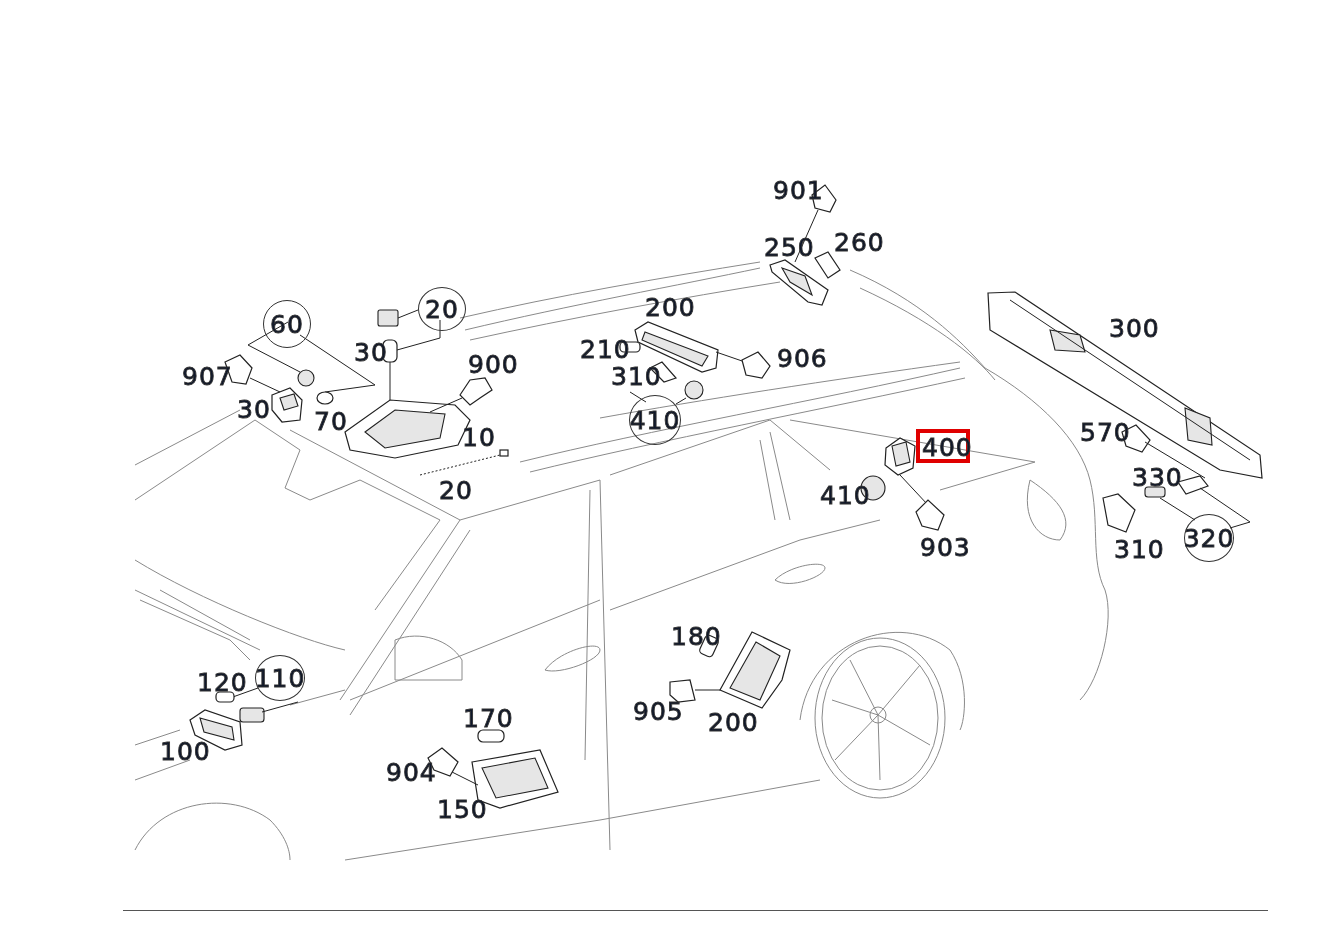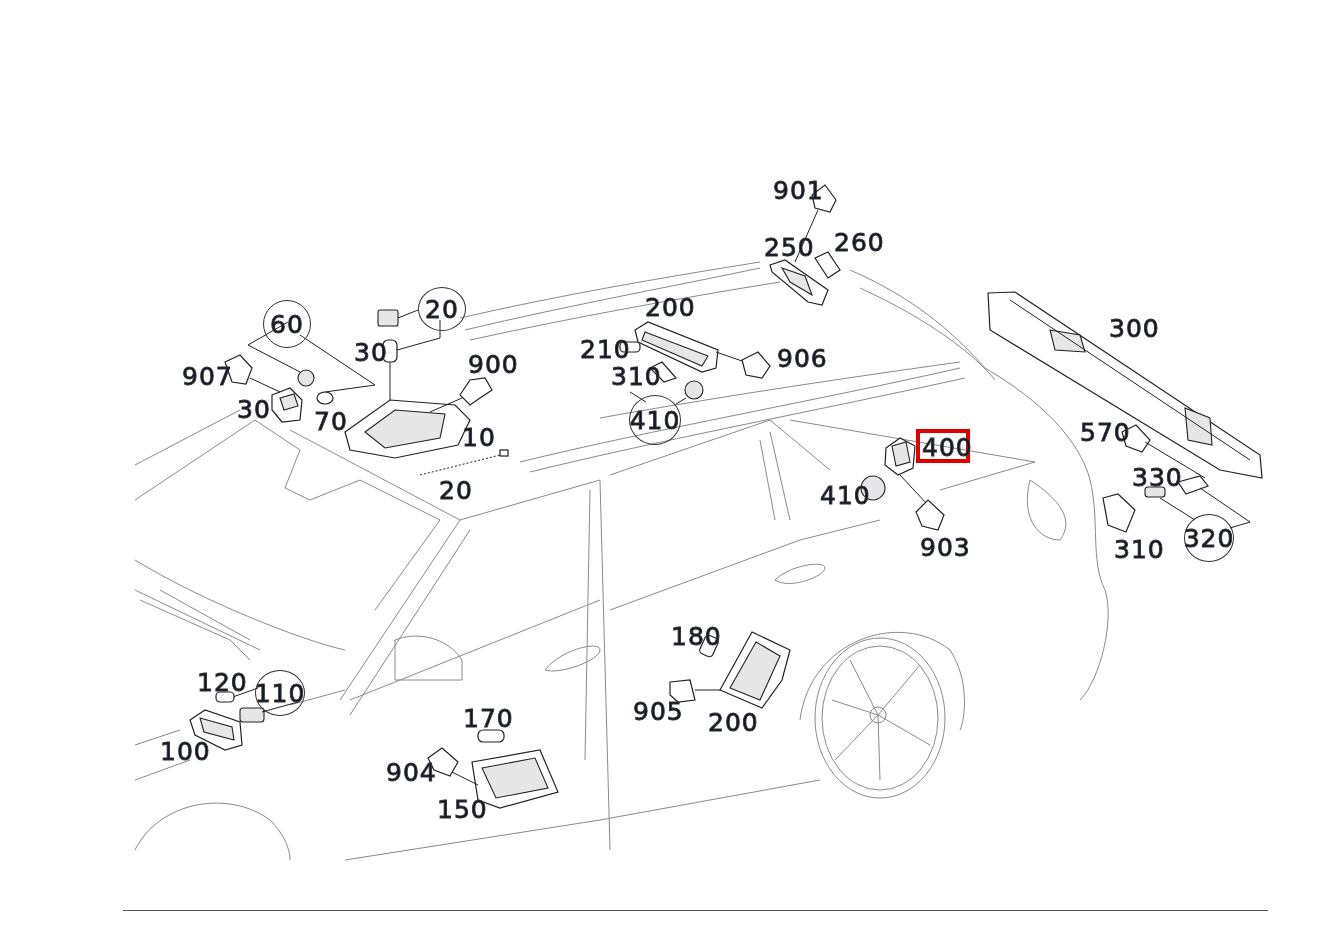--- a/index.html
+++ b/index.html
@@ -222,21 +222,21 @@
       <span class="label" style="position:static">20</span>
     </div>
 <div class="label" style="left:354px;top:340px">30</div>
 <div class="label" style="left:439px;top:478px">20</div>
 <div class="label" style="left:237px;top:397px">30</div>
 <div class="circ" style="left:263px;top:300px;width:46px;height:46px">
       <span class="label" style="position:static">60</span>
     </div>
 <div class="label" style="left:314px;top:409px">70</div>
 <div class="label" style="left:160px;top:739px">100</div>
-<div class="circ" style="left:255px;top:670px;width:48px;height:44px">
+<div class="circ" style="left:255px;top:655px;width:48px;height:44px">
       <span class="label" style="position:static">110</span>
     </div>
 <div class="label" style="left:197px;top:670px">120</div>
 <div class="label" style="left:437px;top:797px">150</div>
 <div class="label" style="left:708px;top:710px">200</div>
 <div class="label" style="left:463px;top:706px">170</div>
 <div class="label" style="left:671px;top:624px">180</div>
 <div class="label" style="left:645px;top:295px">200</div>
 <div class="label" style="left:580px;top:337px">210</div>
 <div class="circ" style="left:629px;top:395px;width:50px;height:48px">

